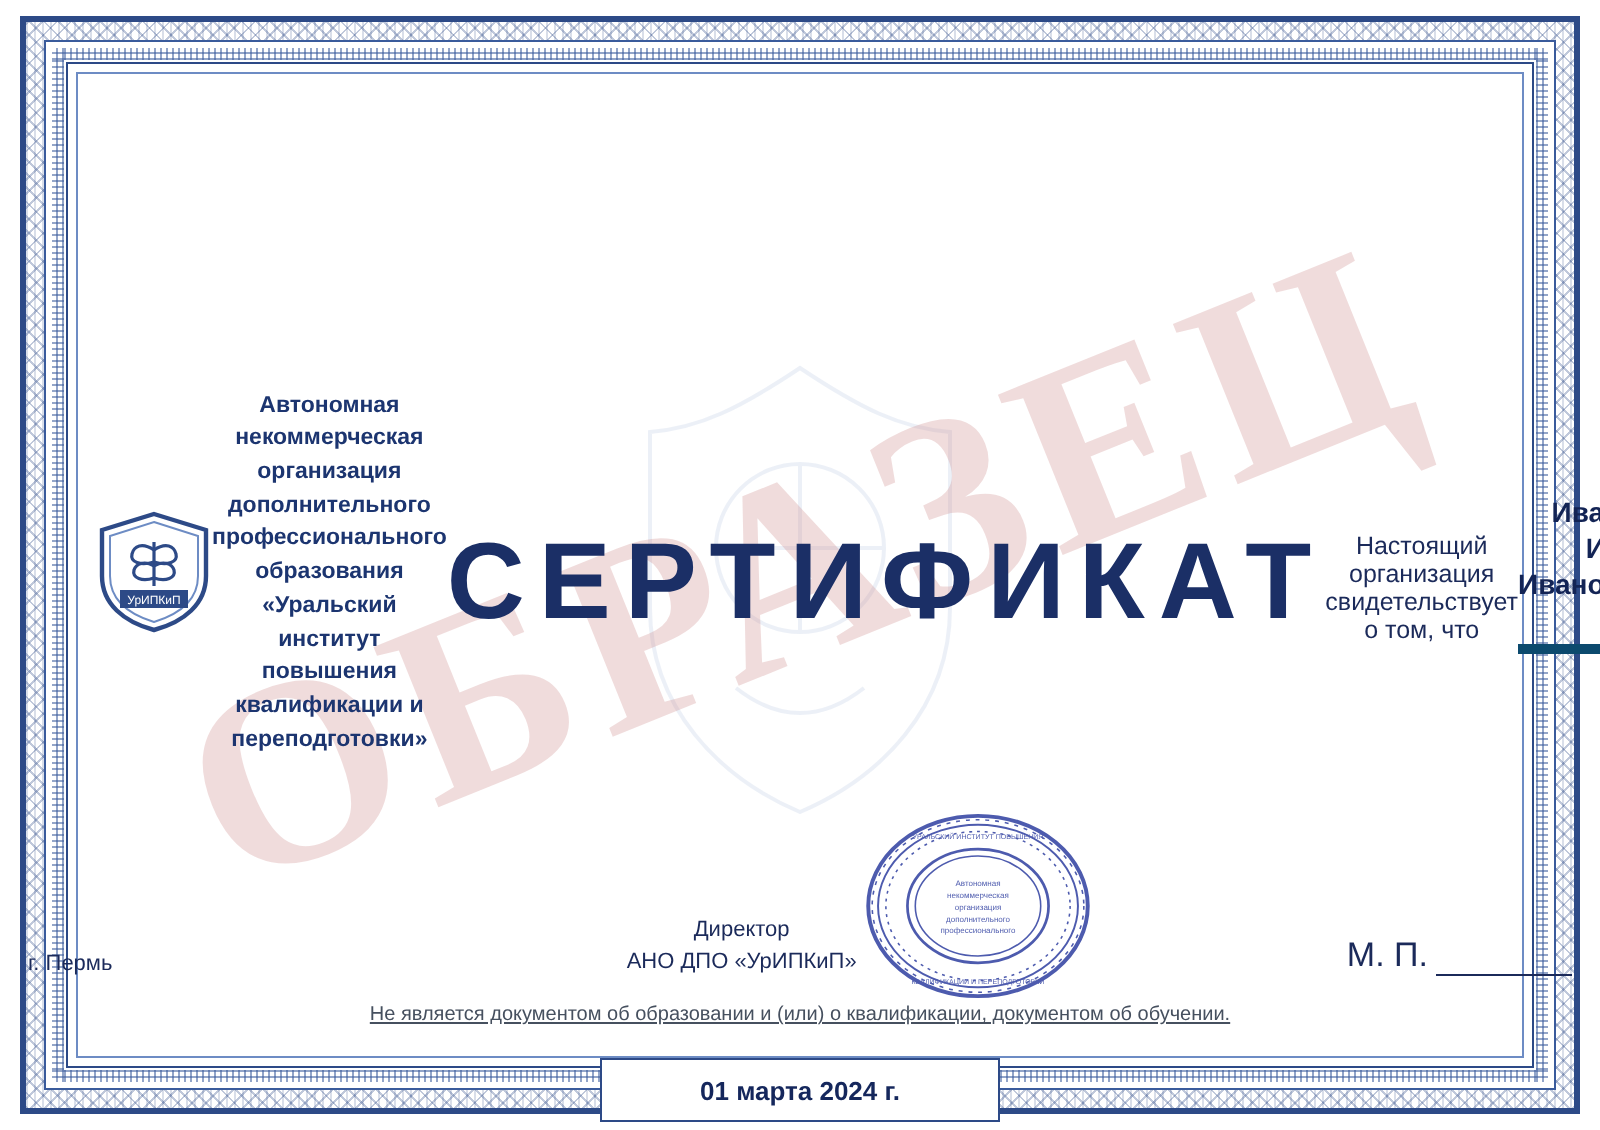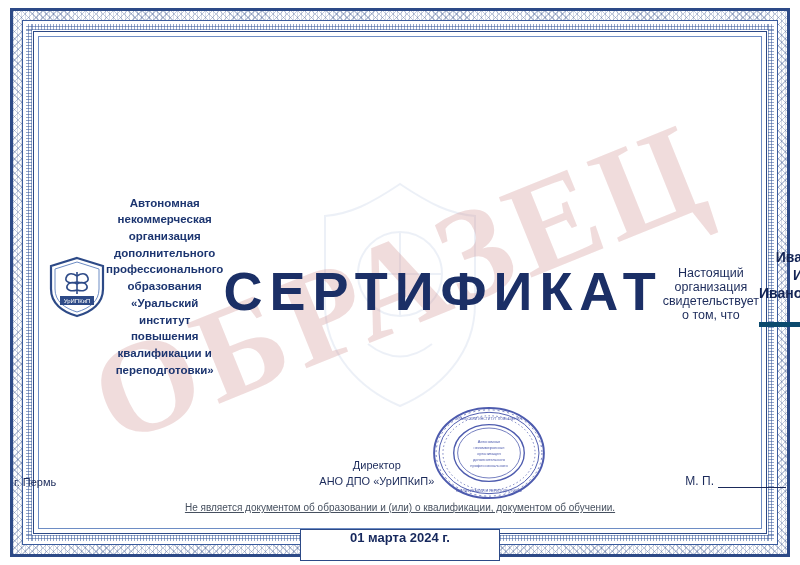--- a/index.html
+++ b/index.html
@@ -217,21 +217,21 @@
     font-size: 11px;
     padding-bottom: 1px;
   }
   .director {
     text-align: center;
     line-height: 1.4;
     font-size: 11px;
     margin-left: 12px;
   }
   .mp {
-    font-size: 12px;
+    font-size: 17px;
     display: flex;
     align-items: flex-end;
     gap: 4px;
     padding-bottom: 1px;
   }
   .mp-line {
     display: inline-block;
     width: 68px;
     border-bottom: 1px solid #1b2a5a;
     height: 11px;
@@ -252,20 +252,21 @@
   .date-box {
     position: absolute;
     left: 50%;
     transform: translateX(-50%);
     bottom: 4px;
     width: 198px;
     height: 30px;
     border: 1px solid #2d4a87;
     background: #ffffff;
     display: flex;
+    align-items: center;
     justify-content: center;
     font-size: 13px;
     font-weight: 700;
     color: #15275c;
   }
 
   
   .stamp {
     position: absolute;
     left: 430px;

